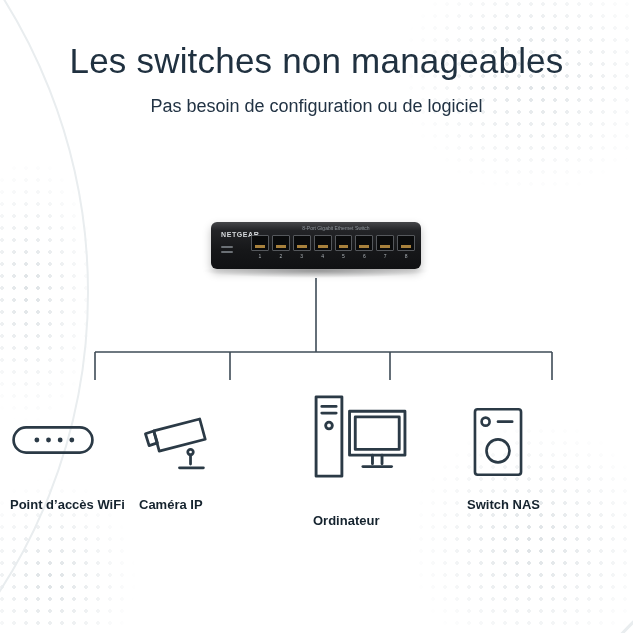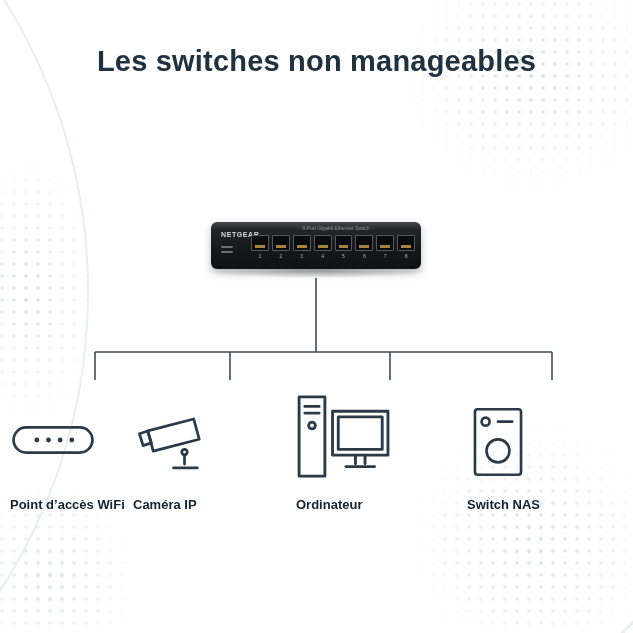--- a/index.html
+++ b/index.html
@@ -18,21 +18,21 @@
   .dots-tr{right:-40px;top:-50px;width:280px;height:250px;}
   .dots-l{left:-40px;top:150px;width:140px;height:280px;}
   .dots-br{right:-30px;bottom:-40px;width:260px;height:260px;}
   .dots-bl{left:-40px;bottom:-50px;width:180px;height:210px;}
   .arc{position:absolute;z-index:0;border-radius:50%;border:2px solid #e9edef;}
   .arc-left{width:1100px;height:1100px;left:-1015px;top:-260px;}
   .arc-br{width:1200px;height:1200px;left:455px;top:445px;border-width:3px;}
   .arc-tr{width:900px;height:900px;left:530px;top:-770px;}
   
   .header{position:absolute;z-index:2;top:42px;left:0;right:0;text-align:center;}
-  .title{font-size:29px;line-height:38px;color:#203140;font-weight:700;letter-spacing:0.2px;}
+  .title{font-size:35px;line-height:38px;color:#203140;font-weight:400;letter-spacing:0.2px;}
   .subtitle{margin-top:16px;font-size:18px;color:#223344;font-weight:400;}
   
   .switch-wrap{position:absolute;z-index:2;left:211px;top:220px;width:210px;height:62px;}
   .switch-shadow{position:absolute;left:-10px;right:-10px;top:44px;height:14px;
     background:radial-gradient(ellipse at center,rgba(20,22,24,0.30),rgba(20,22,24,0) 70%);}
   .switch-body{position:absolute;left:0;top:2px;width:210px;height:47px;border-radius:6px;
     background:linear-gradient(180deg,#46474a 0%,#232427 18%,#161719 60%,#101113 100%);
     box-shadow:0 4px 8px rgba(0,0,0,0.25);}
   .switch-brand{position:absolute;left:10px;top:9px;font-size:7px;font-weight:700;
     color:#d7dadd;letter-spacing:0.6px;}
@@ -43,40 +43,41 @@
   .ports{position:absolute;left:40px;right:6px;top:13px;display:flex;gap:3px;}
   .portcell{flex:1;}
   .port{height:14px;border:1px solid #55585c;background:#0a0b0c;border-radius:1px;position:relative;}
   .port::after{content:"";position:absolute;left:3px;right:3px;bottom:2px;height:3px;background:#a8813c;}
   .portnum{text-align:center;font-size:5px;color:#aab0b5;margin-top:2px;}
   
   .tree{position:absolute;z-index:1;left:0;top:0;}
   
   .device{position:absolute;z-index:2;top:382px;width:170px;display:flex;
     flex-direction:column;align-items:flex-start;}
-  .dev-1{left:10px;} .dev-2{left:133px;} .dev-3{left:296px;} .dev-4{left:467px;}
+  .dev-1{left:10px;} .dev-2{left:139px;} .dev-3{left:313px;gap:16px;} .dev-4{left:467px;}
   .icon-area{height:98px;display:flex;align-items:flex-end;justify-content:center;}
   .icon-area svg{display:block;}
   .wifi-svg{margin-bottom:22px;}
   .device-label{margin-top:17px;font-size:13px;font-weight:700;color:#15232e;white-space:nowrap;}
   .ico{stroke:#2b3a46;stroke-width:3;fill:none;stroke-linejoin:round;stroke-linecap:round;}
 </style>
 </head>
 <body>
 
 <div class="dots dots-tr"></div>
 <div class="dots dots-l"></div>
 <div class="dots dots-br"></div>
 <div class="dots dots-bl"></div>
 <div class="arc arc-left"></div>
 <div class="arc arc-br"></div>
 <div class="arc arc-tr"></div>
 
 <div class="header">
   <div class="title">Les switches non manageables</div>
+  <div class="subtitle">Pas besoin de configuration ou de logiciel</div>
 </div>
 
 <div class="switch-wrap">
   <div class="switch-shadow"></div>
   <div class="switch-body">
     <div class="switch-brand">NETGEAR</div>
     <div class="switch-model">8-Port Gigabit Ethernet Switch</div>
     <div class="switch-leds">
         <i></i>
         <i></i>

